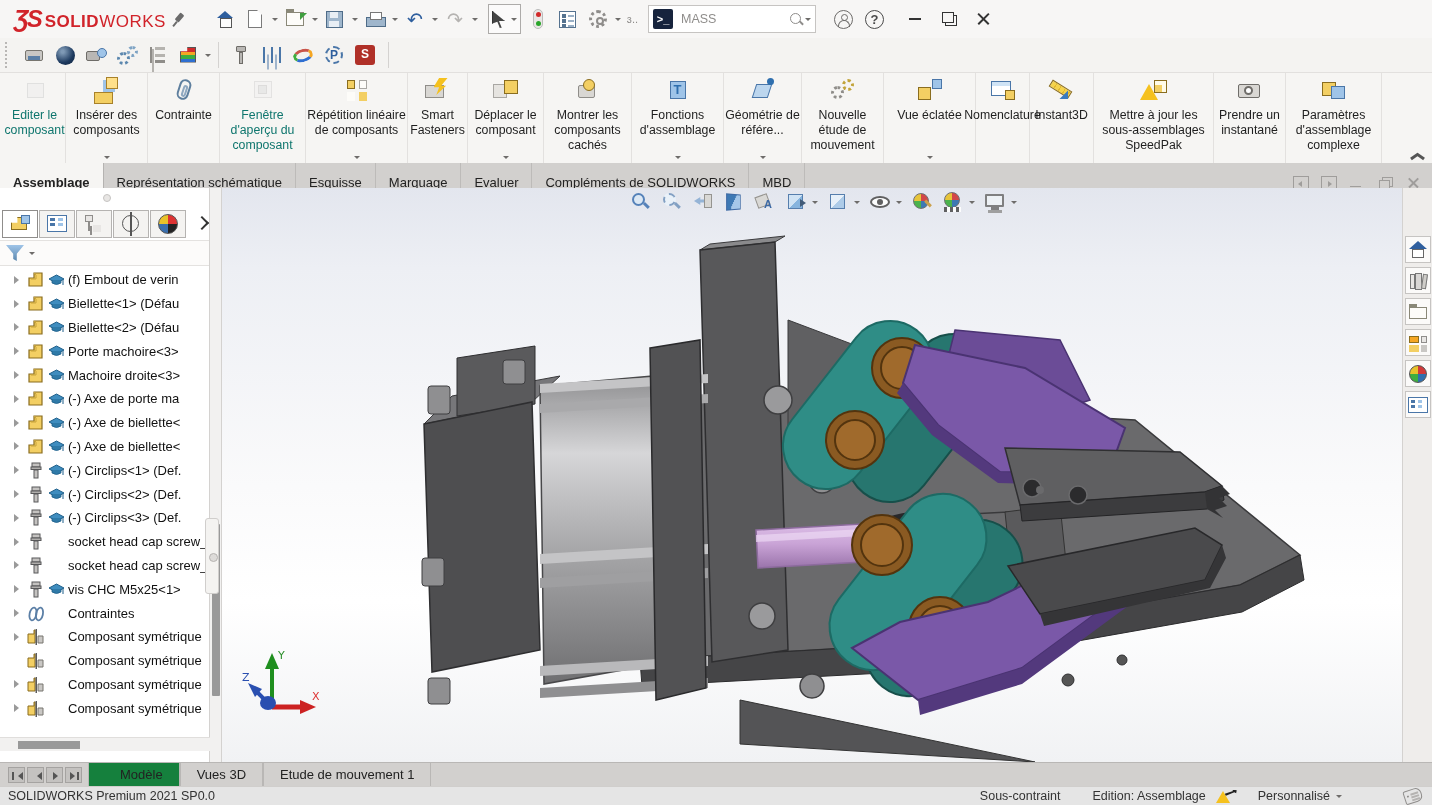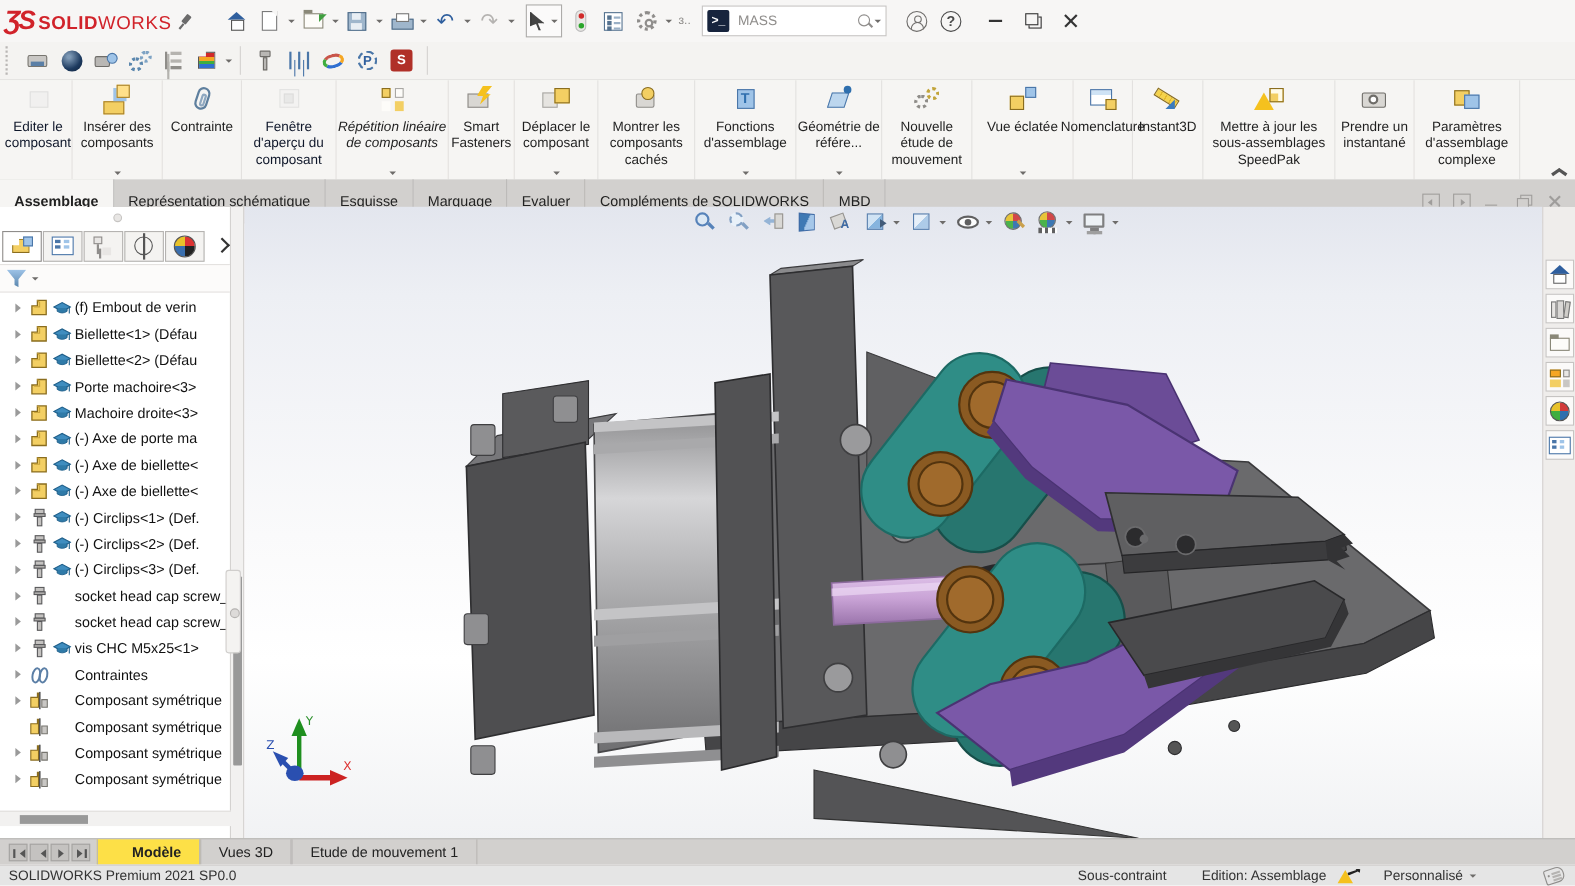--- a/index.html
+++ b/index.html
@@ -2,21 +2,21 @@
 <html><head>
 <meta charset="utf-8">
 <style>
   * { box-sizing: border-box; margin:0; padding:0; }
   html,body { width:1432px; height:805px; overflow:hidden; }
   body { font-family:"Liberation Sans","DejaVu Sans",sans-serif; font-size:13px; color:#222; background:#fff; }
   #app { position:relative; width:1432px; height:805px; background:#fff; overflow:hidden; }
 
   
   .titlebar { position:absolute; left:0; top:0; width:1432px; height:38px; background:#f7f6f5; display:flex; align-items:center; }
-  .logo { display:flex; align-items:baseline; margin-left:4px; white-space:nowrap; }
+  .logo { display:flex; align-items:baseline; margin-left:14px; white-space:nowrap; }
   .logo .dz { color:#d1232a; font-size:24px; font-weight:bold; font-style:italic; margin-right:4px; letter-spacing:-2px;}
   .logo .b { color:#d1232a; font-weight:bold; font-size:17px; letter-spacing:.5px;}
   .logo .l { color:#d1232a; font-weight:normal; font-size:17px; letter-spacing:.5px;}
   .menus { display:flex; margin-left:26px; }
   .menus span { padding:0 11px; color:#333; font-size:13.5px; cursor:default; }
   .pin { width:16px; height:16px; margin-left:4px; position:relative; }
   .pin::before{content:"";position:absolute;left:7px;top:2px;width:5px;height:9px;background:#6b6b6b;transform:rotate(40deg);border-radius:1px;}
   .pin::after{content:"";position:absolute;left:4px;top:10px;width:2px;height:6px;background:#6b6b6b;transform:rotate(40deg);}
   .qat { display:flex; align-items:center; margin-left:26px; gap:4px; }
   .qbtn { width:26px; height:26px; position:relative; display:flex;align-items:center;justify-content:center;}
@@ -90,26 +90,26 @@
   .t2-rotp::before{left:3px;top:3px;width:18px;height:18px;border-radius:50%;border:2.5px dashed #4a76a8;}
   .t2-rotp::after{content:"P";left:8px;top:5px;color:#2f5f9e;font:bold 12px "Liberation Sans",sans-serif;}
   .t2-sim::before{left:2px;top:2px;width:20px;height:20px;background:#b03028;border-radius:3px;}
   .t2-sim::after{content:"S";left:8px;top:4px;color:#fff;font:bold 12px "Liberation Sans",sans-serif;}
   .vsep{width:1px;height:26px;background:#d4d2d0;margin:0 7px;}
 
   
   .ribbon{position:absolute;left:0;top:73px;width:1432px;height:90px;background:#f6f5f3;display:flex;align-items:stretch;padding-left:4px;}
   .rbtn{position:relative;display:flex;flex-direction:column;align-items:center;padding-top:3px;border-right:1px solid #e3e1df;cursor:default;}
   .rbtn .rlabel{font-size:12.3px;color:#1f1f1f;text-align:center;line-height:15px;margin-top:2px;}
-  .rbtn.disabled .rlabel{color:#0f172a;}
+  .rbtn.disabled .rlabel{color:#0f766e;}
   .rbtn.disabled .ri{filter:grayscale(1);opacity:.45;}
   .rbtn .rcaret{position:absolute;bottom:4px;left:50%;transform:translateX(-50%);}
   .ribbon .rbtn:nth-of-type(1){width:62px;} .ribbon .rbtn:nth-of-type(2){width:82px;}
   .ribbon .rbtn:nth-of-type(3){width:72px;} .ribbon .rbtn:nth-of-type(4){width:86px;}
-  .ribbon .rbtn:nth-of-type(5){width:102px;font-style:italic;} .ribbon .rbtn:nth-of-type(6){width:60px;}
+  .ribbon .rbtn:nth-of-type(5){width:102px;} .ribbon .rbtn:nth-of-type(6){width:60px;}
   .ribbon .rbtn:nth-of-type(7){width:76px;} .ribbon .rbtn:nth-of-type(8){width:88px;}
   .ribbon .rbtn:nth-of-type(9){width:92px;} .ribbon .rbtn:nth-of-type(10){width:78px;}
   .ribbon .rbtn:nth-of-type(11){width:82px;} .ribbon .rbtn:nth-of-type(12){width:92px;}
   .ribbon .rbtn:nth-of-type(13){width:54px;} .ribbon .rbtn:nth-of-type(14){width:64px;}
   .ribbon .rbtn:nth-of-type(15){width:120px;} .ribbon .rbtn:nth-of-type(16){width:72px;}
   .ribbon .rbtn:nth-of-type(17){width:96px;}
   .collapse-chev{position:absolute;right:8px;bottom:6px;width:14px;height:8px;}
   .collapse-chev::before{content:"";position:absolute;left:0;top:6px;width:9px;height:2.5px;background:#555;transform:rotate(-35deg);}
   .collapse-chev::after{content:"";position:absolute;left:6px;top:6px;width:9px;height:2.5px;background:#555;transform:rotate(35deg);}
   .ri{width:34px;height:30px;position:relative;}
@@ -248,21 +248,21 @@
   
   .bottombar{position:absolute;left:0;top:762px;width:1432px;height:24px;background:#d2d0ce;border-top:1px solid #b9b7b5;display:flex;align-items:stretch;}
   .navbtns{display:flex;align-items:center;gap:2px;padding:0 6px 0 8px;}
   .nbtn{width:17px;height:16px;background:#c4c2c0;border:1px solid #a5a3a1;position:relative;}
   .nbtn::before{content:"";position:absolute;left:6px;top:4px;border:4px solid transparent;}
   .nb-first::before{border-right:5px solid #555;left:5px;} .nb-first::after{content:"";position:absolute;left:3px;top:4px;width:2px;height:8px;background:#555;}
   .nb-prev::before{border-right:5px solid #555;left:5px;}
   .nb-next::before{border-left:5px solid #555;}
   .nb-last::before{border-left:5px solid #555;left:4px;} .nb-last::after{content:"";position:absolute;left:11px;top:4px;width:2px;height:8px;background:#555;}
   .btab{padding:0 16px;display:flex;align-items:center;font-size:13px;color:#222;border-right:1px solid #b9b7b5;border-left:1px solid #b9b7b5;}
-  .btab.active{background:#fde047;font-weight:bold;padding-left:31px;}
+  .btab.active{background:#15803d;font-weight:normal;padding-left:31px;}
 
   
   .statusbar{position:absolute;left:0;top:786px;width:1432px;height:19px;background:#e5e5e5;border-top:1px solid #d0cecc;display:flex;align-items:center;font-size:12.5px;color:#333;}
   .statusbar .product{margin-left:8px;}
   .statusbar .right{margin-left:auto;display:flex;align-items:center;}
   .st-constraint{margin-right:32px;}
   .st-edition{margin-right:10px;}
   .warnicon{width:24px;height:15px;position:relative;margin-right:18px;}
   .warnicon::before{content:"";position:absolute;left:0;top:2px;border-left:7px solid transparent;border-right:7px solid transparent;border-bottom:12px solid #f5c11e;}
   .warnicon::after{content:"";position:absolute;left:9px;top:1px;width:12px;height:7px;background:#222;clip-path:polygon(0 60%,70% 20%,60% 0,100% 10%,95% 55%,80% 40%,10% 90%);}

